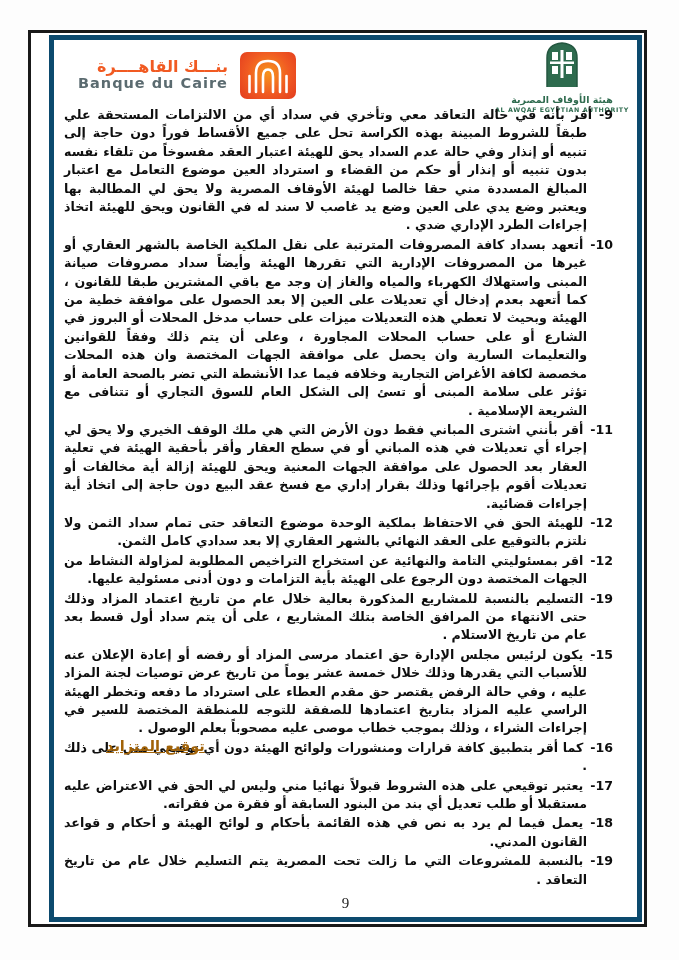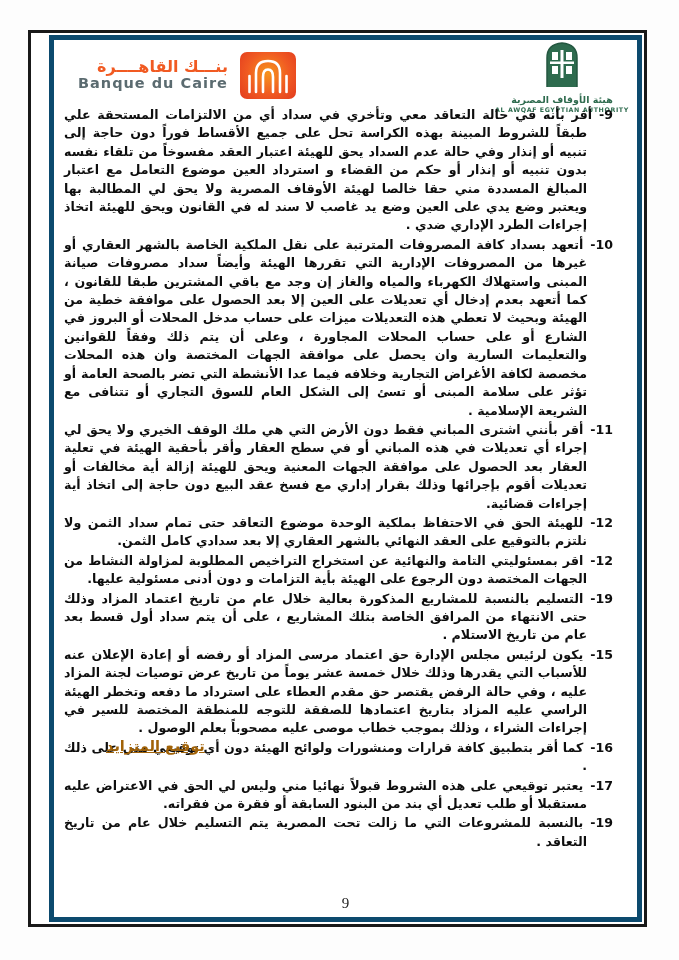--- a/index.html
+++ b/index.html
@@ -109,20 +109,21 @@
     <div class="terms">
       <div class="term"><span class="num">9-</span><span>أقر بأنه في حالة التعاقد معي وتأخري في سداد أي من الالتزامات المستحقة علي طبقاً للشروط المبينة بهذه الكراسة تحل على جميع الأقساط فوراً دون حاجة إلى تنبيه أو إنذار وفي حالة عدم السداد يحق للهيئة اعتبار العقد مفسوخاً من تلقاء نفسه بدون تنبيه أو إنذار أو حكم من القضاء و استرداد العين موضوع التعامل مع اعتبار المبالغ المسددة مني حقا خالصا لهيئة الأوقاف المصرية ولا يحق لي المطالبة بها ويعتبر وضع يدي على العين وضع يد غاصب لا سند له في القانون ويحق للهيئة اتخاذ إجراءات الطرد الإداري ضدي .</span></div>
       <div class="term"><span class="num">10-</span><span>أتعهد بسداد كافة المصروفات المترتبة على نقل الملكية الخاصة بالشهر العقاري أو غيرها من المصروفات الإدارية التي تقررها الهيئة وأيضاً سداد مصروفات صيانة المبنى واستهلاك الكهرباء والمياه والغاز إن وجد مع باقي المشترين طبقا للقانون ، كما أتعهد بعدم إدخال أي تعديلات على العين إلا بعد الحصول على موافقة خطية من الهيئة وبحيث لا تعطي هذه التعديلات ميزات على حساب مدخل المحلات أو البروز في الشارع أو على حساب المحلات المجاورة ، وعلى أن يتم ذلك وفقاً للقوانين والتعليمات السارية وان يحصل على موافقة الجهات المختصة وان هذه المحلات مخصصة لكافة الأغراض التجارية وخلافه فيما عدا الأنشطة التي تضر بالصحة العامة أو تؤثر على سلامة المبنى أو تسئ إلى الشكل العام للسوق التجاري أو تتنافى مع الشريعة الإسلامية .</span></div>
       <div class="term"><span class="num">11-</span><span>أقر بأنني اشترى المباني فقط دون الأرض التي هي ملك الوقف الخيري ولا يحق لي إجراء أي تعديلات في هذه المباني أو في سطح العقار وأقر بأحقية الهيئة في تعلية العقار بعد الحصول على موافقة الجهات المعنية ويحق للهيئة إزالة أية مخالفات أو تعديلات أقوم بإجرائها وذلك بقرار إداري مع فسخ عقد البيع دون حاجة إلى اتخاذ أية إجراءات قضائية.</span></div>
       <div class="term"><span class="num">12-</span><span>للهيئة الحق في الاحتفاظ بملكية الوحدة موضوع التعاقد حتى تمام سداد الثمن ولا نلتزم بالتوقيع على العقد النهائي بالشهر العقاري إلا بعد سدادي كامل الثمن.</span></div>
       <div class="term"><span class="num">12-</span><span>اقر بمسئوليتي التامة والنهائية عن استخراج التراخيص المطلوبة لمزاولة النشاط من الجهات المختصة دون الرجوع على الهيئة بأية التزامات و دون أدنى مسئولية عليها.</span></div>
       <div class="term"><span class="num">19-</span><span>التسليم بالنسبة للمشاريع المذكورة بعالية خلال عام من تاريخ اعتماد المزاد وذلك حتى الانتهاء من المرافق الخاصة بتلك المشاريع ، على أن يتم سداد أول قسط بعد عام من تاريخ الاستلام .</span></div>
       <div class="term"><span class="num">15-</span><span>يكون لرئيس مجلس الإدارة حق اعتماد مرسى المزاد أو رفضه أو إعادة الإعلان عنه للأسباب التي يقدرها وذلك خلال خمسة عشر يوماً من تاريخ عرض توصيات لجنة المزاد عليه ، وفي حالة الرفض يقتصر حق مقدم العطاء على استرداد ما دفعه وتخطر الهيئة الراسي عليه المزاد بتاريخ اعتمادها للصفقة للتوجه للمنطقة المختصة للسير في إجراءات الشراء ، وذلك بموجب خطاب موصى عليه مصحوباً بعلم الوصول .</span></div>
       <div class="term"><span class="num">16-</span><span>كما أقر بتطبيق كافة قرارات ومنشورات ولوائح الهيئة دون أي توقيعي مني على ذلك .</span></div>
       <div class="term"><span class="num">17-</span><span>يعتبر توقيعي على هذه الشروط قبولاً نهائيا مني وليس لي الحق في الاعتراض عليه مستقبلا أو طلب تعديل أي بند من البنود السابقة أو فقرة من فقراته.</span></div>
+      <div class="term"><span class="num">18-</span><span>يعمل فيما لم يرد به نص في هذه القائمة بأحكام و لوائح الهيئة و أحكام و قواعد القانون المدني.</span></div>
       <div class="term"><span class="num">19-</span><span>بالنسبة للمشروعات التي ما زالت تحت المصرية يتم التسليم خلال عام من تاريخ التعاقد .</span></div>
     </div>
 
     <div class="signature">توقيع المتزايد</div>
 
     <div class="pagenum">9</div>
 
   </div>
 </div>
 

